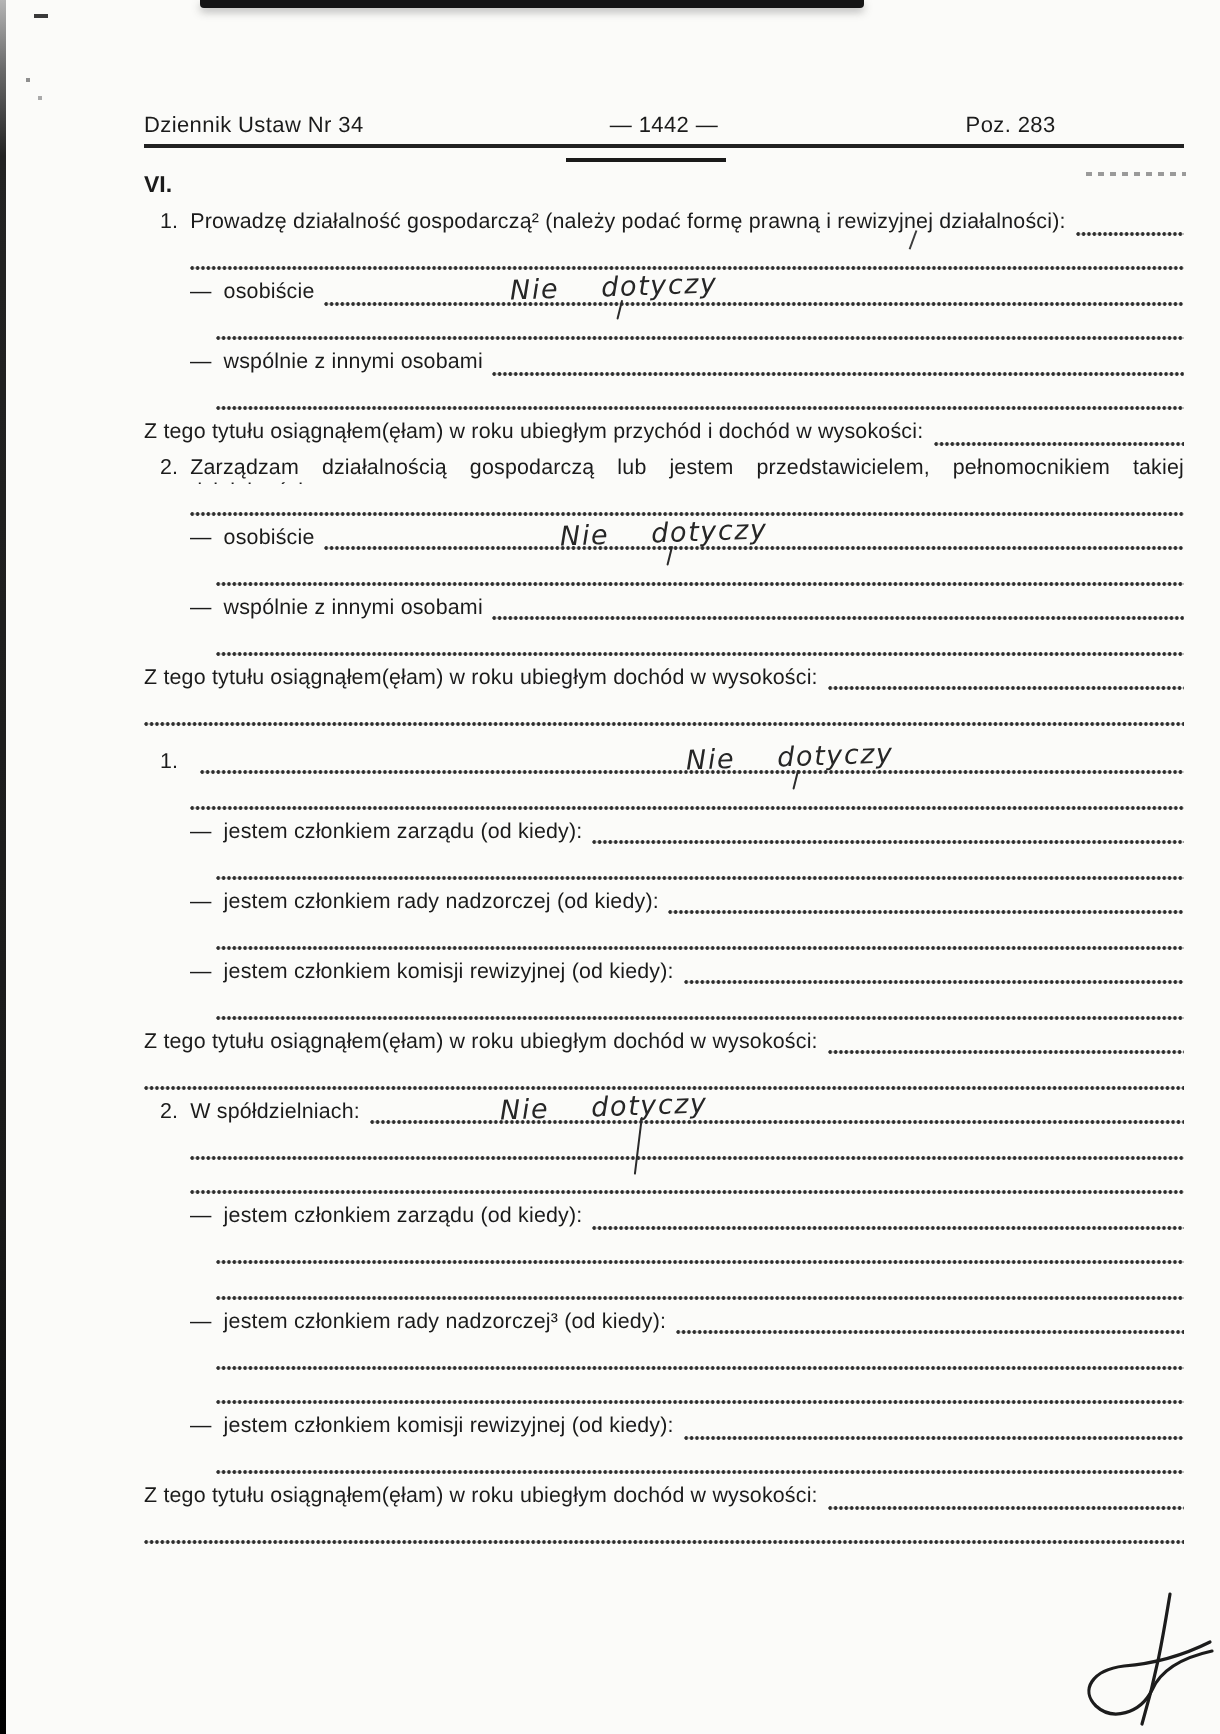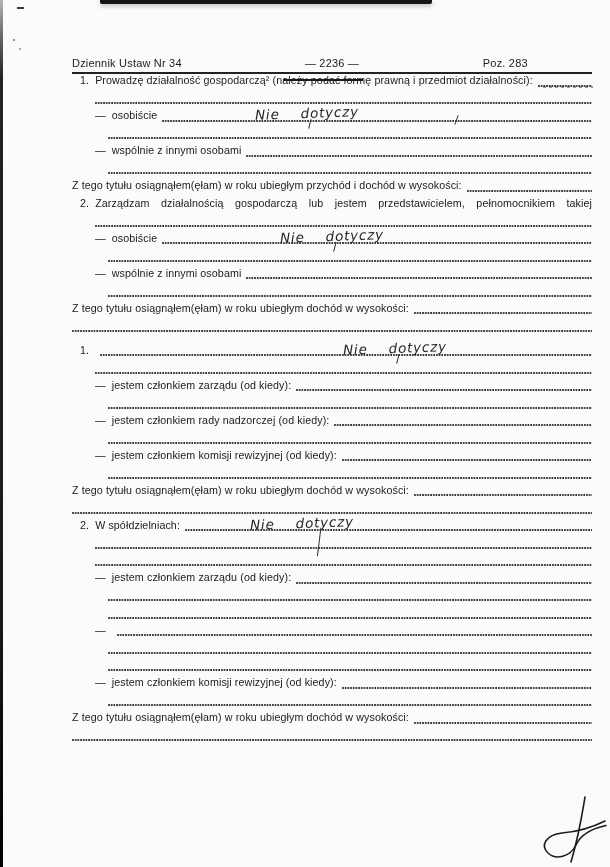--- a/index.html
+++ b/index.html
@@ -90,29 +90,30 @@
   <div class="speck-b"></div>
   <div class="speck-c"></div>
   <div class="stray-slash"></div>
   <div class="center-underline"></div>
   <div class="right-dashes"></div>
 
   <div class="content">
 
     <div class="page-header">
       <span class="h-left">Dziennik Ustaw Nr 34</span>
-      <span class="h-center">— 2236 —</span>
+      <span class="h-center">— 1442 —</span>
       <span class="h-right">Poz. 283</span>
     </div>
 
     <section>
+      <div class="section-heading">VI.</div>
       <div>
           <div class="row field ml-num">
             <span class="num">1.</span>
-            <span>Prowadzę działalność gospodarczą² (należy podać formę prawną i przedmiot działalności):</span>
+            <span>Prowadzę działalność gospodarczą² (należy podać formę prawną i rewizyjnej działalności):</span>
             <span class="leader"></span>
           </div>
           <div class="row dots ml-content">
             <span class="leader"></span>
           </div>
           <div class="row field ml-content">
             <span class="dash">—</span>
             <span>osobiście</span>
             <span class="leader"></span>
             <span class="hand" style="left: 160px;">Nie dotyczy<i class="tail short"></i></span>
@@ -225,20 +226,21 @@
             <span class="leader"></span>
           </div>
           <div class="row dots ml-sub">
             <span class="leader"></span>
           </div>
           <div class="row dots ml-sub">
             <span class="leader"></span>
           </div>
           <div class="row field ml-content">
             <span class="dash">—</span>
+            <span>jestem członkiem rady nadzorczej³ (od kiedy):</span>
             <span class="leader"></span>
           </div>
           <div class="row dots ml-sub">
             <span class="leader"></span>
           </div>
           <div class="row dots ml-sub">
             <span class="leader"></span>
           </div>
           <div class="row field ml-content">
             <span class="dash">—</span>

